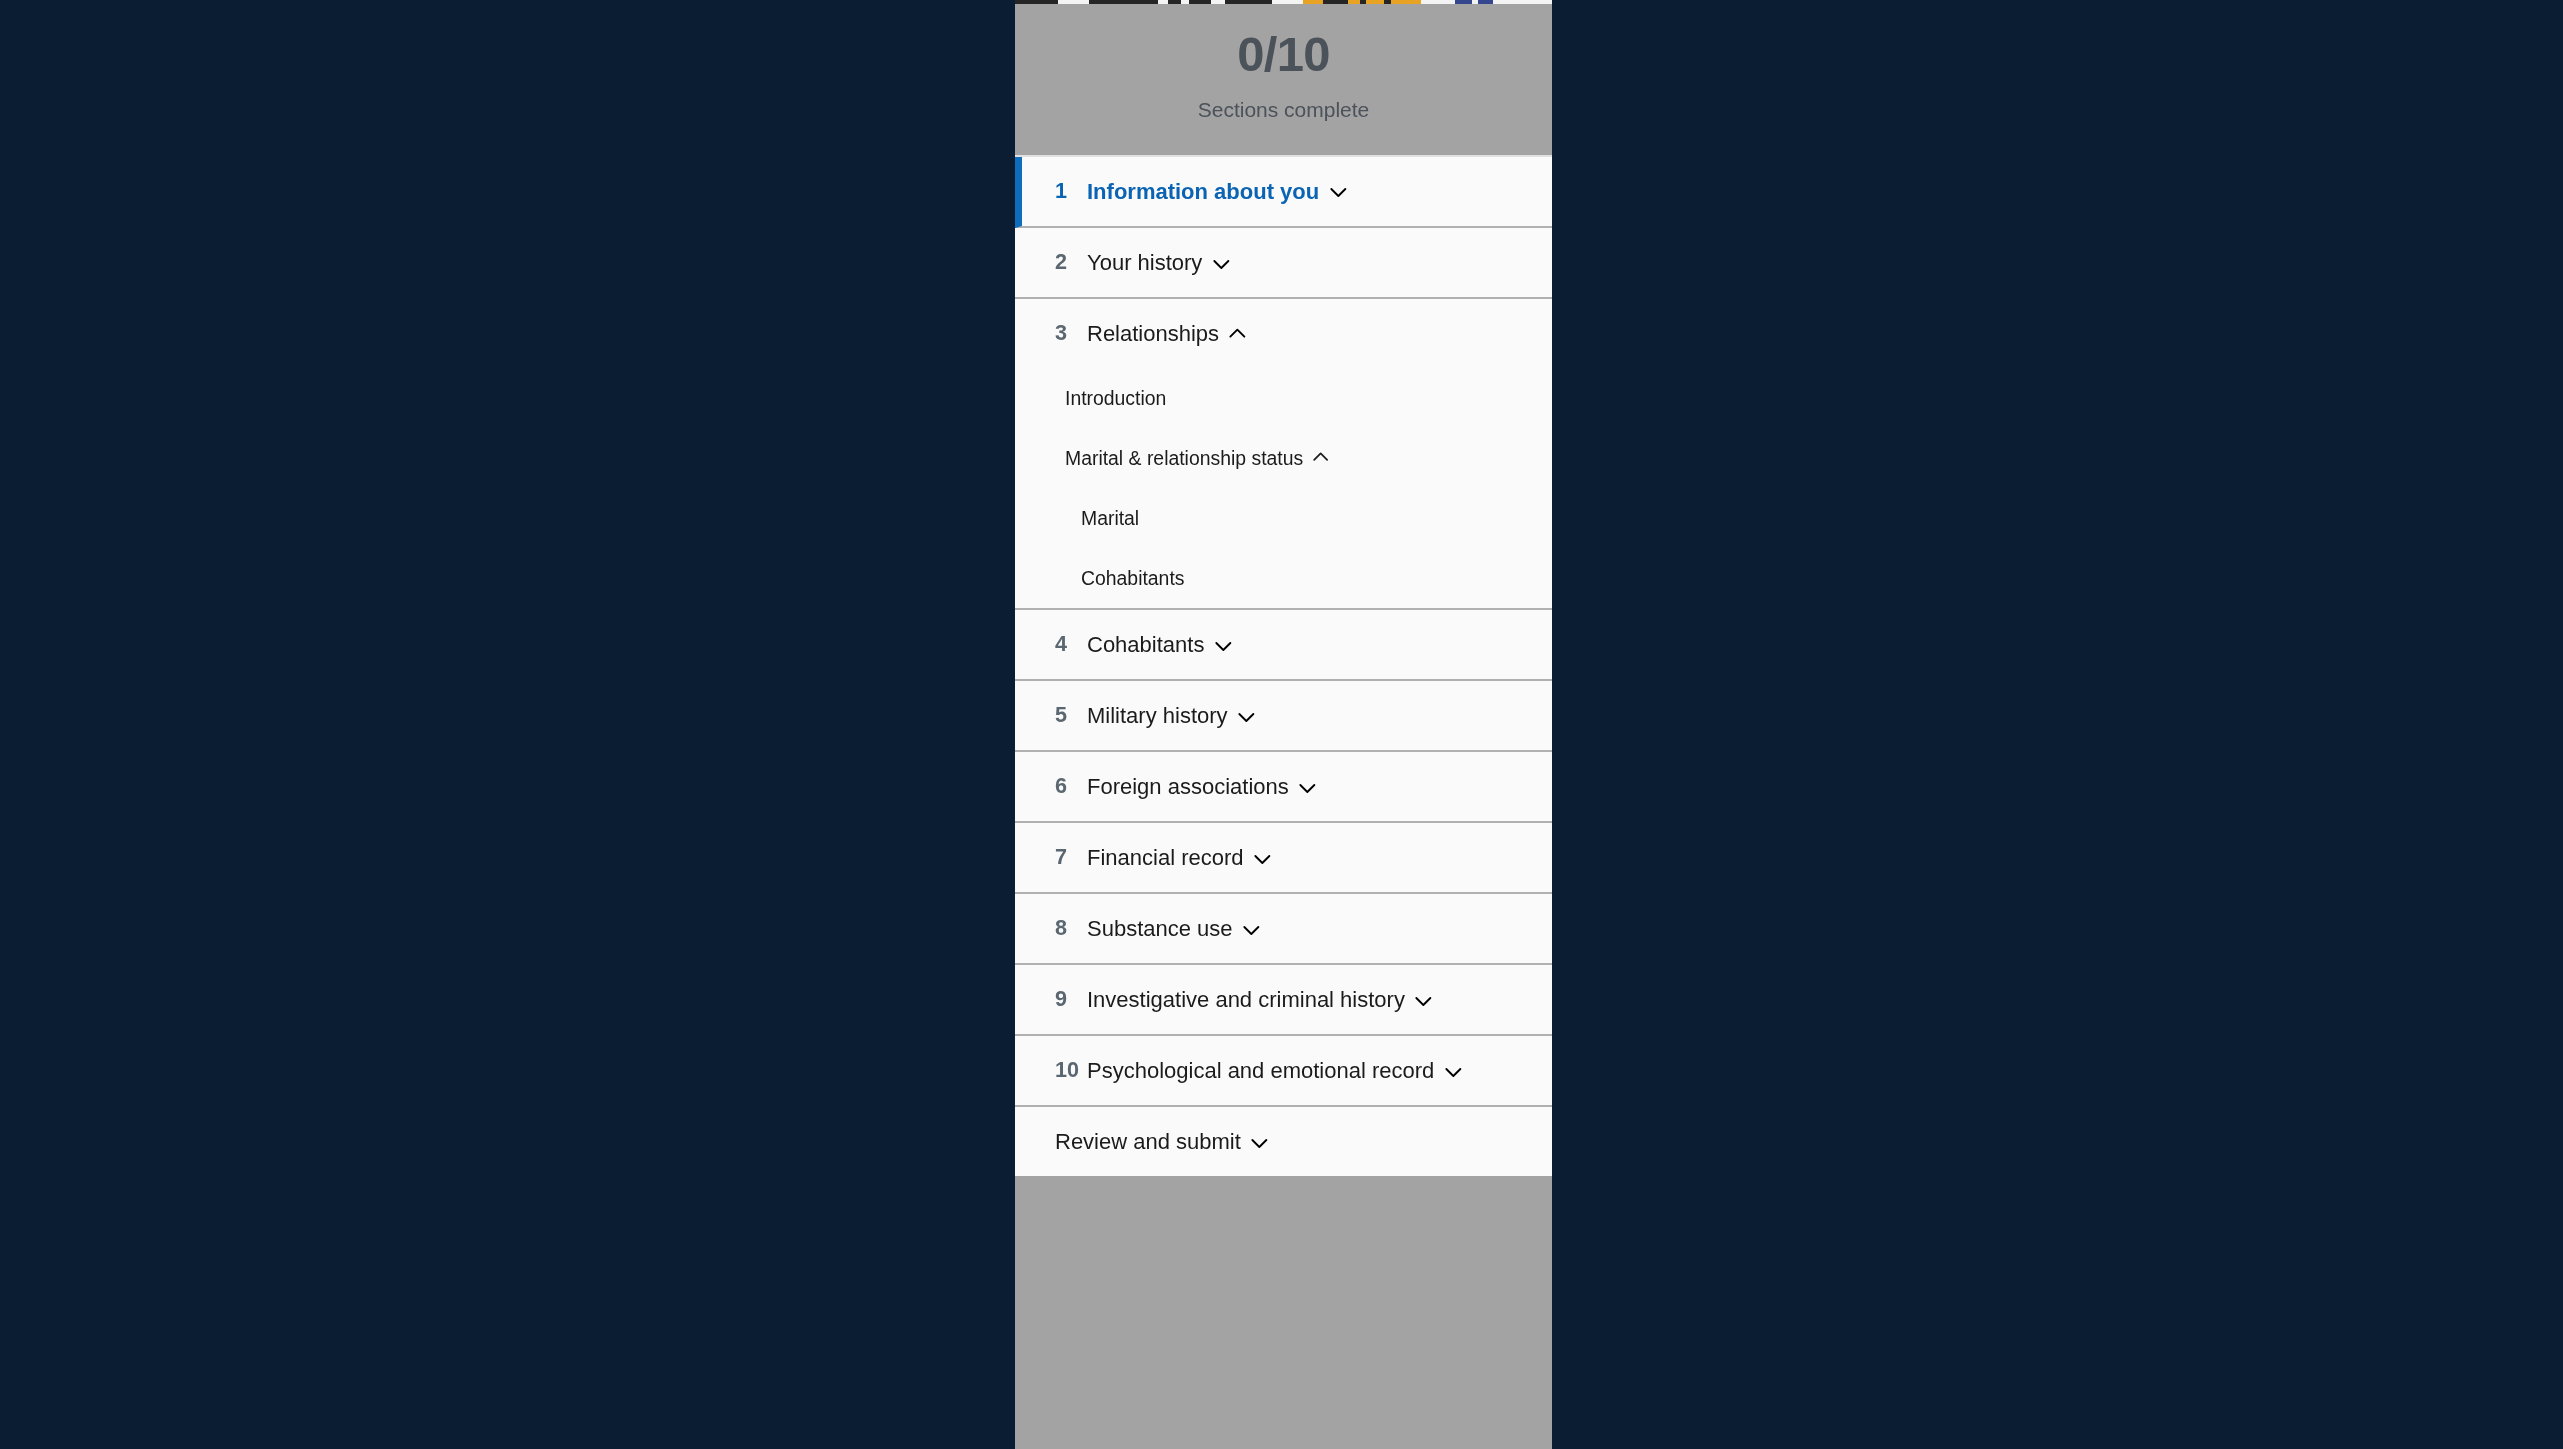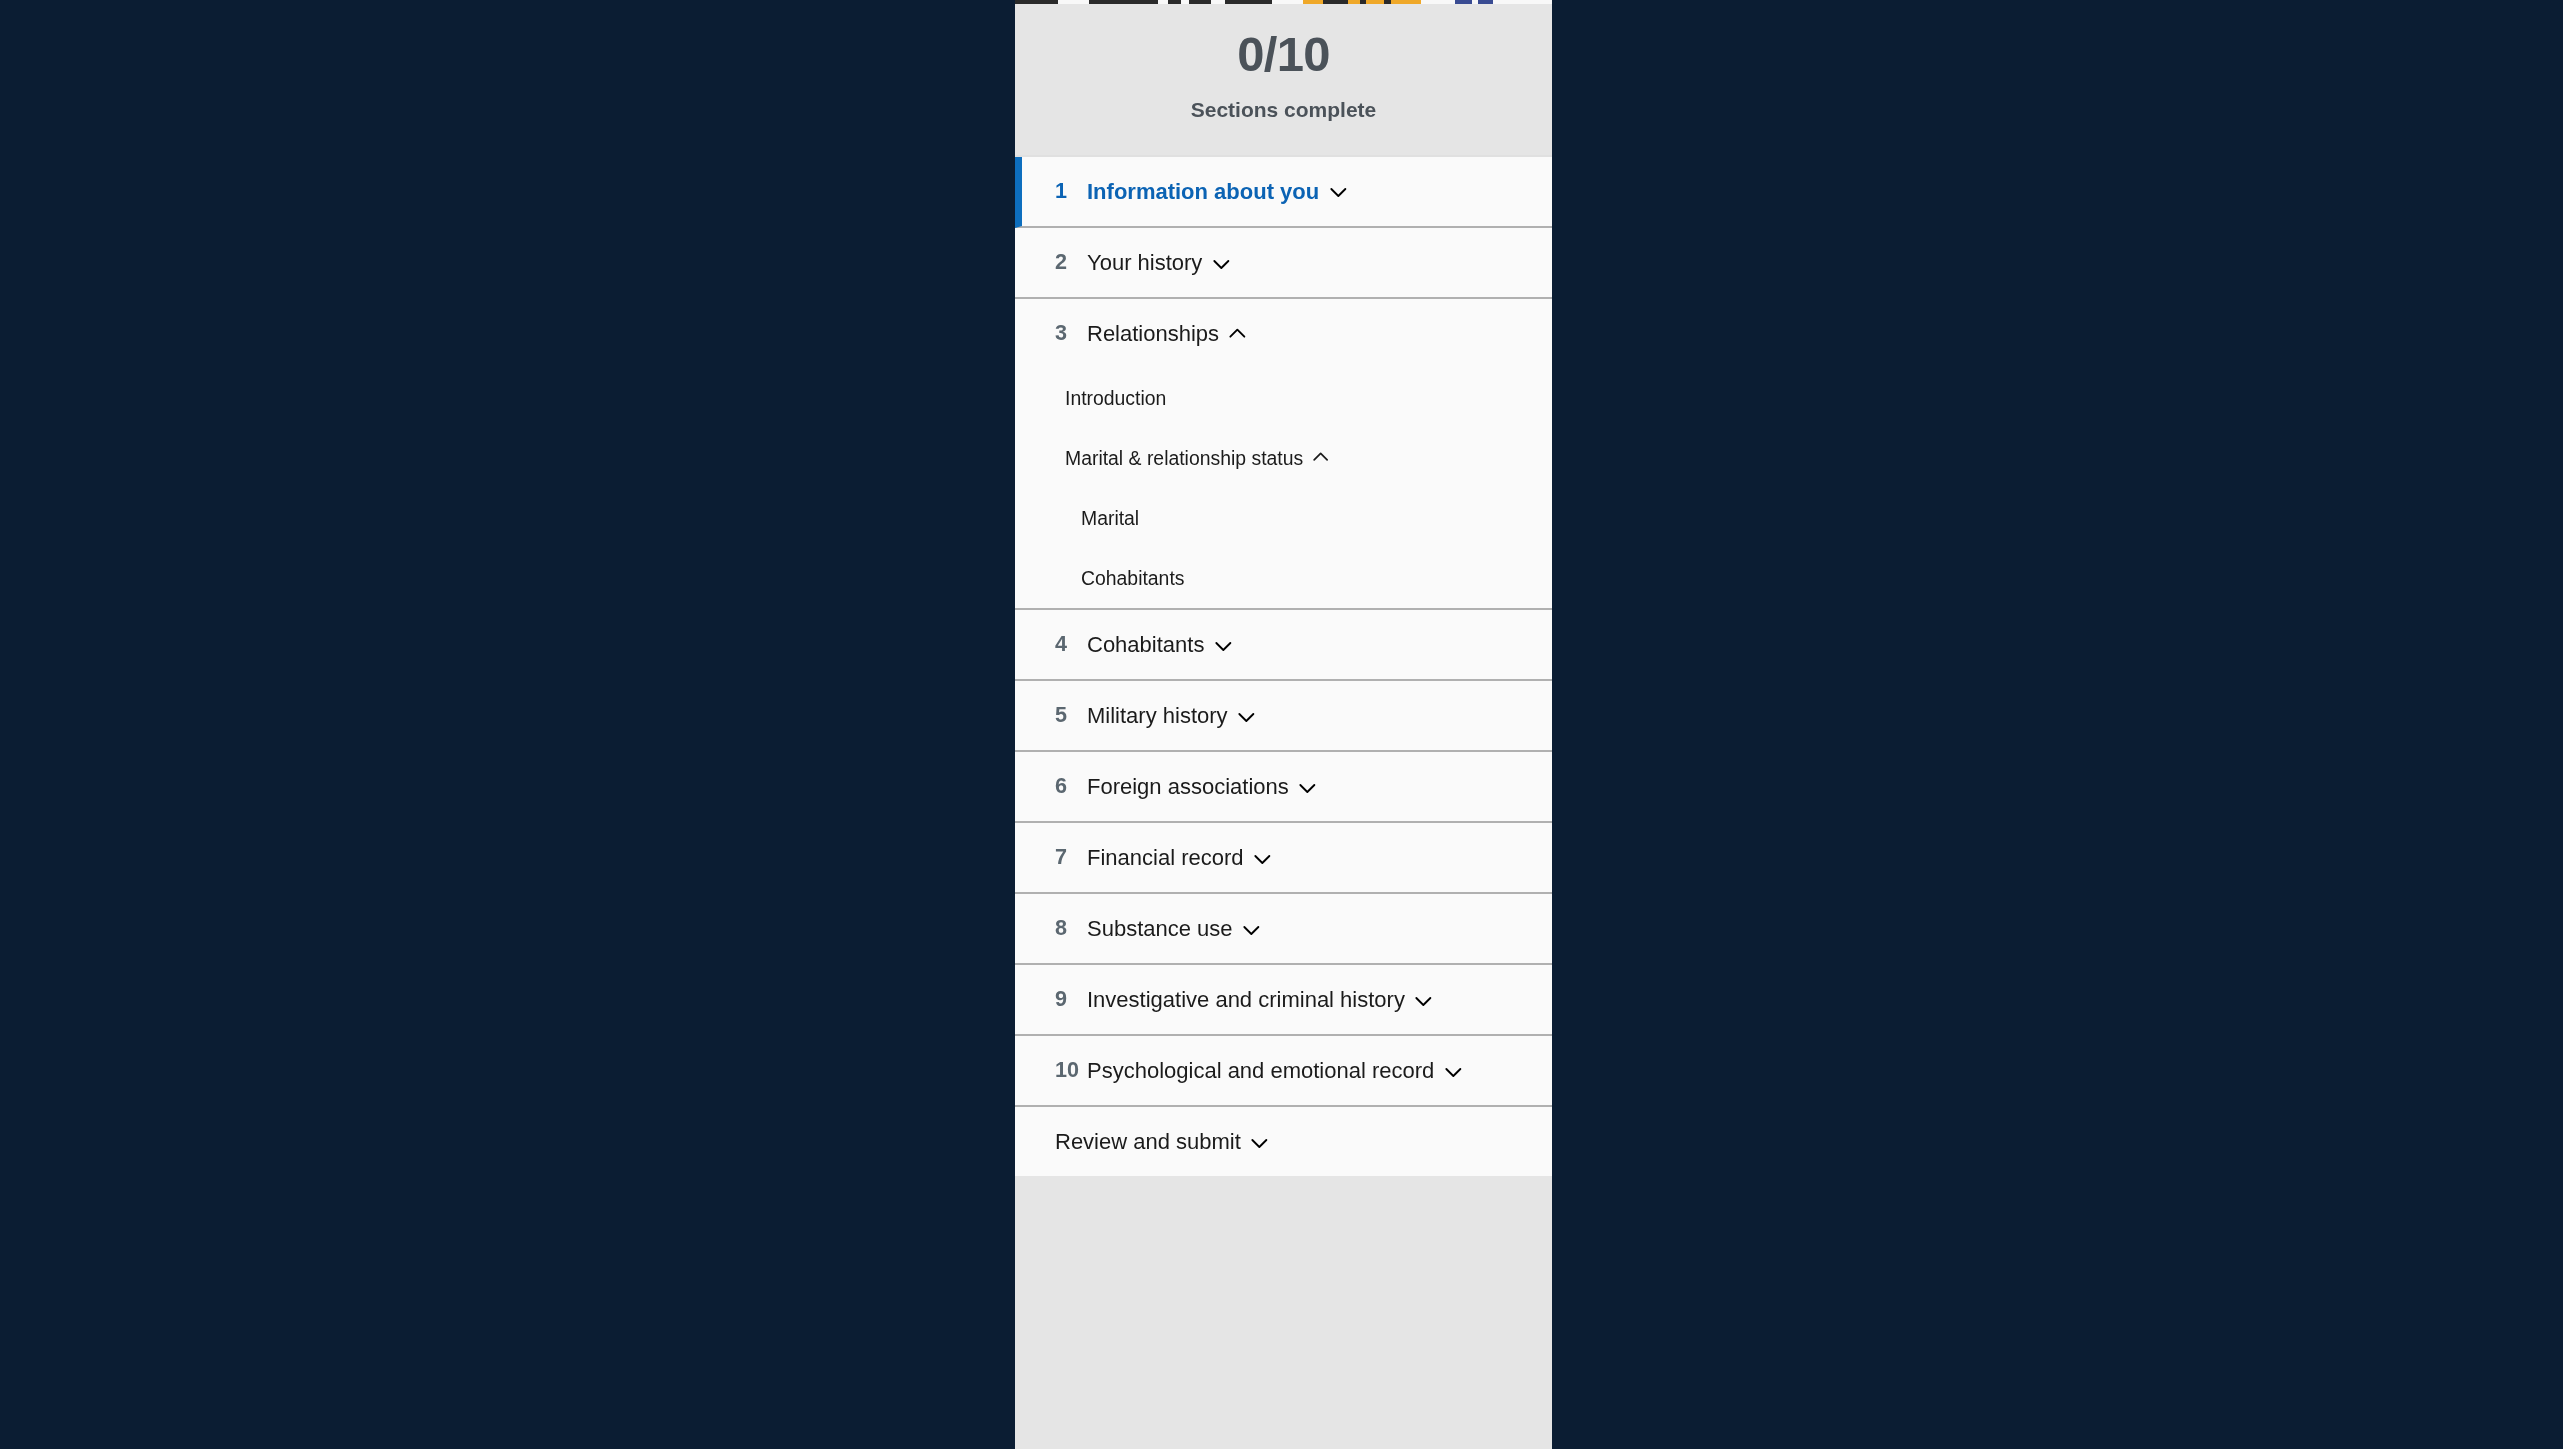--- a/index.html
+++ b/index.html
@@ -24,21 +24,21 @@
     background: #0b1d33;
   }
 
   
   .nav-panel {
     position: absolute;
     left: 1015px;
     top: 0;
     width: 537px;
     height: 1450px;
-    background: #e5e5e5;
+    background: #a3a3a3;
     overflow: hidden;
   }
 
   
   .progress-header {
     padding: 0 29px 33px 29px;
     text-align: center;
     border-bottom: 2.2px solid #e0e0e0;
   }
 
@@ -59,21 +59,21 @@
     font-size: 49px;
     font-weight: 700;
     color: #4b5259;
     line-height: 1.0;
     letter-spacing: -0.7px;
     padding-top: 26px;
   }
 
   .progress-label {
     font-size: 21px;
-    font-weight: 700;
+    font-weight: 400;
     color: #4b5259;
     padding-top: 18.7px;
   }
 
   
   .chapter-list {
     list-style: none;
   }
 
   .chapter {

